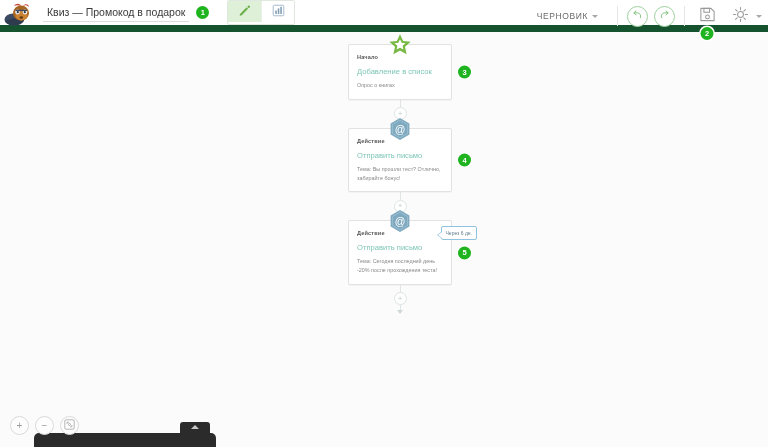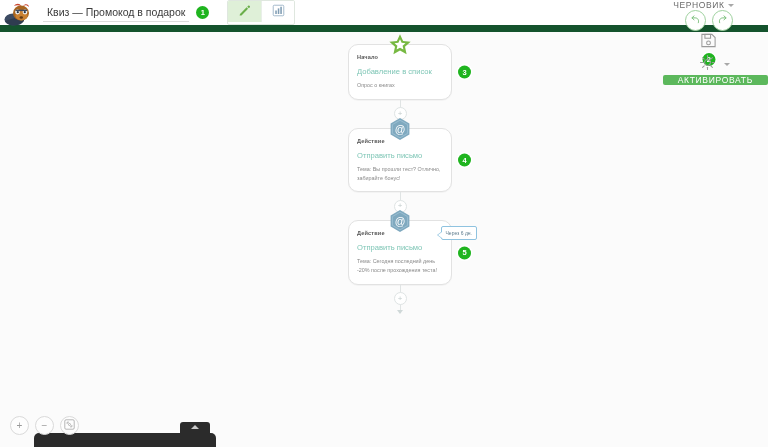--- a/index.html
+++ b/index.html
@@ -57,21 +57,21 @@
   .mode-btn {
     width: 33px; height: 21px;
     display: flex; align-items: center; justify-content: center;
     background: #ffffff;
   }
   .mode-btn.active { background: #dff0d8; }
   .mode-btn + .mode-btn { border-left: 1px solid #e9efe9; }
 
   .topbar-right {
     margin-left: auto; display: flex; align-items: center;
-    height: 32px;  flex-direction: column;
+    height: 32px; padding-right: 6px;
   }
   .draft-state {
     font-size: 8.5px; letter-spacing: .6px; color: #6b6b6b;
     text-transform: uppercase;
     display: flex; align-items: center; gap: 4px;
     margin-right: 10px;
   }
   .caret-down {
     width: 0; height: 0;
     border-left: 3px solid transparent;
@@ -119,21 +119,21 @@
 
   
   .canvas { position: absolute; inset: 32px 0 0 0; overflow: hidden; }
   .flow { position: absolute; left: 348px; top: 12px; width: 104px; }
 
   .node {
     position: relative;
     width: 104px;
     background: #ffffff;
     border: 1px solid #e2e2e2;
-    border-radius: 10px;
+    border-radius: 2px;
     padding: 9px 7px 9px 8px;
     box-shadow: 0 1px 1px rgba(0,0,0,.035);
   }
   .node-kind {
     font-size: 5.6px; font-weight: bold; color: #575757;
     letter-spacing: .15px;
     margin-bottom: 7px;
   }
   .node-title {
     font-size: 7.6px; color: #7fc6b6; margin-bottom: 5px;
@@ -349,21 +349,20 @@
                   <path d="M12.5 12.5 L14.2 14.2"></path>
                 <path d="M14.2 3.8 L12.5 5.5"></path>
                   <path d="M5.5 12.5 L3.8 14.2"></path>
               </g>
             </svg>
           </span>
         </div>
         <span class="caret-down gear-caret"></span>
       </div>
 
-      <button class="activate-btn">АКТИВИРОВАТЬ</button>
     </div>
   </div>
 
   <div class="canvas">
 
 
     <div class="flow">
 
       <div class="node">
         <div class="node-icon">

